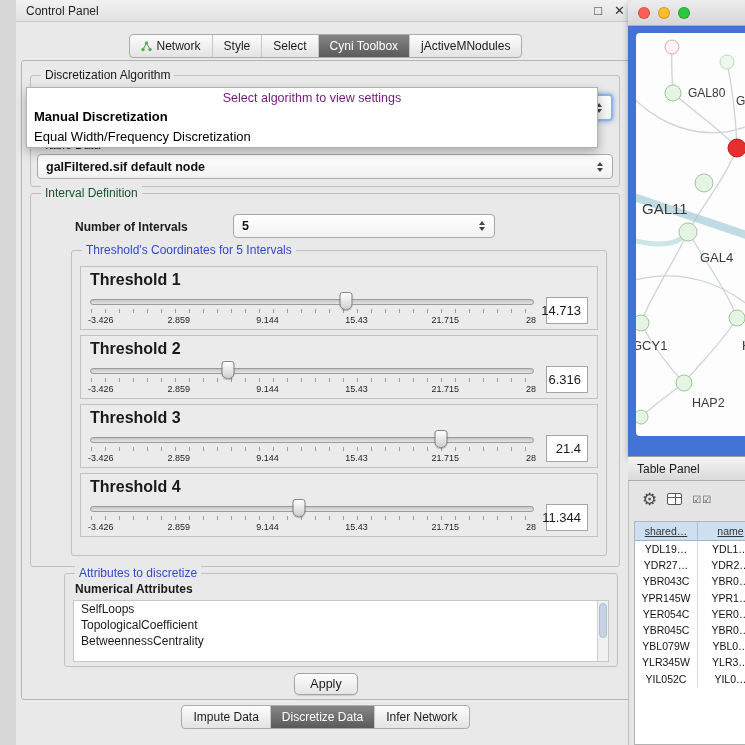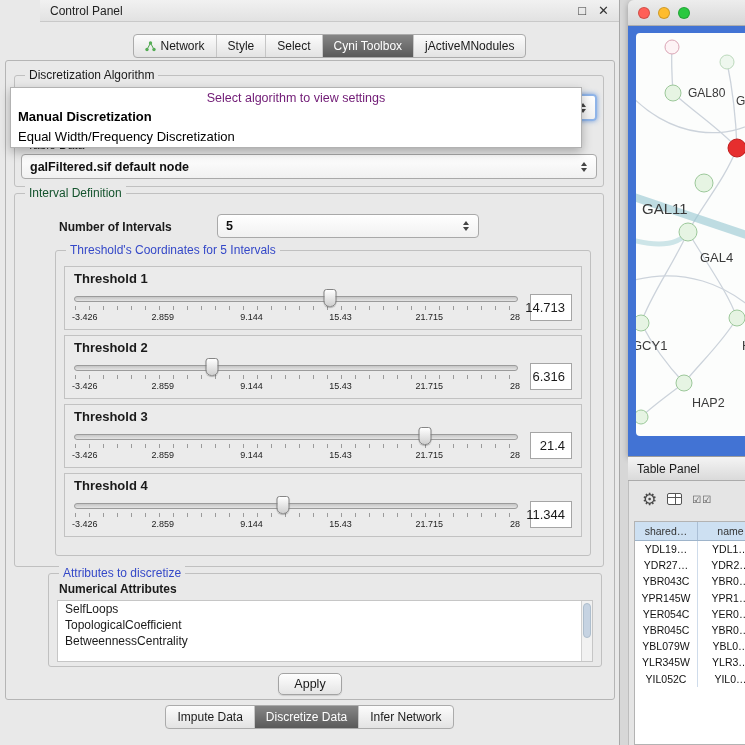--- a/index.html
+++ b/index.html
@@ -1,21 +1,21 @@
 <!DOCTYPE html>
 <html><head>
 <meta charset="utf-8">
 <style>
   * { margin:0; padding:0; box-sizing:border-box; cursor:default; }
   html,body { width:745px; height:745px; overflow:hidden; }
   body { font-family:"Liberation Sans", sans-serif; background:#d7d7d7; position:relative; color:#1a1a1a; }
 
   
-  .control-panel { position:absolute; left:0; top:0; width:620px; height:745px;
-    background:#e9e9e9; border-right:1px solid #a8a8a8;padding-left:40px; }
+  .control-panel { position:absolute; left:16px; top:0; width:620px; height:745px;
+    background:#e9e9e9; border-right:1px solid #a8a8a8; }
   .cp-titlebar { height:22px; display:flex; align-items:center; padding:0 10px;
     background:linear-gradient(#f1f1f1,#e2e2e2); border-bottom:1px solid #c9c9c9; font-size:12px; }
   .cp-title { flex:1; color:#222; }
   .win-icon { font-size:13px; color:#333; margin-left:12px; line-height:1; }
 
   .tabstrip-row { text-align:center; margin-top:12px; height:26px; }
   .tabstrip { display:inline-flex; border:1px solid #ababab; border-radius:4px;
     background:linear-gradient(#fcfcfc,#e3e3e3); overflow:hidden; vertical-align:top; }
   .seg { padding:4px 11px; font-size:12px; color:#1a1a1a; border-left:1px solid #c6c6c6;
     display:flex; align-items:center; gap:5px; white-space:nowrap; }
@@ -58,21 +58,21 @@
   .popup-item.bold { font-weight:bold; }
 
   
   .interval-group { left:8px; right:10px; top:132px; height:374px; }
   .noi-label { position:absolute; left:44px; top:26px; font-size:12px; font-weight:bold; }
   .combo-noi { left:202px; top:20px; width:262px; height:24px; }
 
   .thr-group { left:40px; right:12px; top:56px; height:306px; padding:15px 8px 0; }
   .th-panel { height:64px; border:1px solid #c2c2c2; background:#ebebeb;
     margin-bottom:5px; padding:4px 9px 2px; }
-  .th-label { font-size:13px; font-weight:bold; margin-bottom:1px; }
+  .th-label { font-size:16px; font-weight:bold; margin-bottom:1px; }
   .th-row { display:flex; align-items:center; gap:12px; }
   .slider { position:relative; flex:1; height:40px; }
   .track { position:absolute; left:0; right:0; top:9px; height:6px;
     background:linear-gradient(#c6c6c6,#e4e4e4); border:1px solid #9b9b9b; border-radius:4px; }
   .ticks { position:absolute; left:1px; right:1px; top:19px; height:4px;
     background:repeating-linear-gradient(to right,#9a9a9a 0,#9a9a9a 1px,transparent 1px,transparent 14px); }
   .thumb { position:absolute; top:2px; width:13px; height:18px;
     border:1px solid #858585; border-radius:3px 3px 6px 6px;
     background:linear-gradient(#ffffff,#cfcfcf); box-shadow:0 1px 1px rgba(0,0,0,.25);
     transform:translateX(-50%); }
@@ -131,21 +131,21 @@
   .tp-toolbar { height:36px; display:flex; align-items:center; gap:10px; padding-left:13px; }
   .gear { font-size:17px; color:#4a4a4a; line-height:1; }
   .col-icon { width:15px; height:12px; border:1px solid #555; border-radius:2px;
     background:#fff; position:relative; }
   .col-icon::before { content:""; position:absolute; left:50%; top:0; bottom:0; width:1px; background:#555; }
   .col-icon::after  { content:""; position:absolute; left:0; right:0; top:3px; height:1px; background:#555; }
   .cb-icons { font-size:10px; color:#4a4a4a; letter-spacing:1px; }
   .tp-table { position:absolute; left:5px; top:40px; right:0; bottom:0; background:#fff;
     border:1px solid #b3b3b3; border-right:none; font-size:10.5px; }
   .t-hrow { display:flex; height:19px; background:#cde0f2; border-bottom:1px solid #9eb4ca; }
-  .t-hcell { display:flex; align-items:center; justify-content:center; color:#333; }
+  .t-hcell { display:flex; align-items:center; justify-content:center; color:#333;text-decoration:underline; }
   .t-row { display:flex; height:16.2px; }
   .t-cell { display:flex; align-items:center; justify-content:center; color:#111; overflow:hidden; white-space:nowrap; }
   .c1 { width:63px; border-right:1px solid #cfdceb; }
   .c2 { flex:1; }
   .t-hrow .c1 { border-right:1px solid #aabfd6; }
 </style>
 </head>
 <body>
 
 <div class="control-panel">

